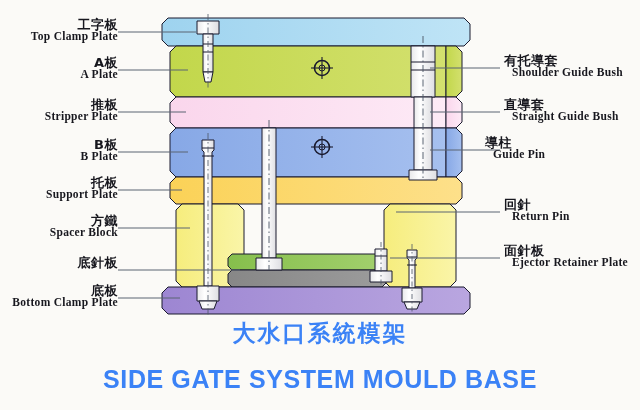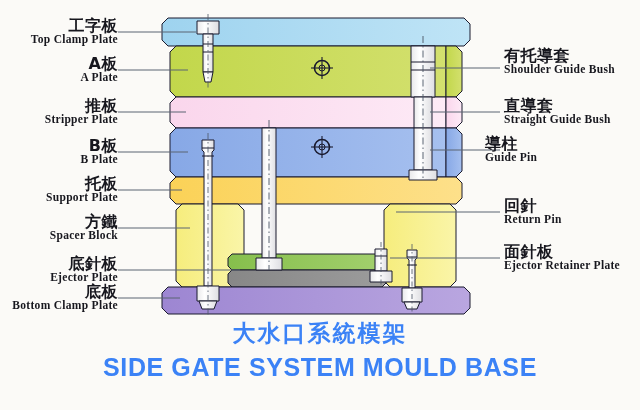--- a/index.html
+++ b/index.html
@@ -7,22 +7,22 @@
     width:640px;height:410px;
     background:#fbfaf7;
     font-family:"Liberation Serif", serif;
     overflow:hidden;
     position:relative;
   }
   #stage{position:absolute;left:0;top:0;width:640px;height:410px;}
   svg#diagram{position:absolute;left:0;top:0;width:640px;height:410px;}
 
   .lbl{position:absolute;color:#17171e;line-height:1.02;white-space:nowrap;}
-  .lbl .cn{font-family:"DejaVu Sans", sans-serif;font-weight:700;font-size:16px;letter-spacing:.5px;}
-  .lbl .en{font-family:"Liberation Serif", serif;font-weight:700;font-size:11.5px;letter-spacing:.3px;}
+  .lbl .cn{font-family:"DejaVu Sans", sans-serif;font-weight:700;font-size:13px;letter-spacing:.5px;}
+  .lbl .en{font-family:"Liberation Serif", serif;font-weight:700;font-size:11.5px;letter-spacing:.3px;padding-left:8px;}
   .lbl.right{text-align:left;}
   .lbl.left{text-align:right;}
 
   #title{position:absolute;left:0;right:0;text-align:center;color:#3b82f6;}
   #title .t-cn{font-family:"DejaVu Sans", sans-serif;font-weight:700;font-size:23px;letter-spacing:2px;}
   #title .t-en{font-family:"Liberation Sans", sans-serif;font-weight:700;font-size:25px;letter-spacing:.6px;}
 </style>
 </head>
 <body>
 
@@ -224,28 +224,27 @@
   <div class="lbl left" style="left:0;width:118px;top:176px;">
     <div class="cn">托板</div>
     <div class="en">Support Plate</div>
   </div>
   <div class="lbl left" style="left:0;width:118px;top:214px;">
     <div class="cn">方鐵</div>
     <div class="en">Spacer Block</div>
   </div>
   <div class="lbl left" style="left:0;width:118px;top:256px;">
     <div class="cn">底針板</div>
-    <div class="en">Ejector Plate</div>
   </div>
   <div class="lbl left" style="left:0;width:118px;top:284px;">
     <div class="cn">底板</div>
     <div class="en">Bottom Clamp Plate</div>
   </div>
 
-  <div class="lbl right" style="left:504px;top:48px;">
+  <div class="lbl right" style="left:504px;top:54px;">
     <div class="cn">有托導套</div>
     <div class="en">Shoulder Guide Bush</div>
   </div>
   <div class="lbl right" style="left:504px;top:98px;">
     <div class="cn">直導套</div>
     <div class="en">Straight Guide Bush</div>
   </div>
   <div class="lbl right" style="left:485px;top:136px;">
     <div class="cn">導柱</div>
     <div class="en">Guide Pin</div>
@@ -254,16 +253,16 @@
     <div class="cn">面針板</div>
     <div class="en">Ejector Retainer Plate</div>
   </div>
   <div class="lbl right" style="left:504px;top:198px;">
     <div class="cn">回針</div>
     <div class="en">Return Pin</div>
   </div>
 
   <div id="title" style="top:318px;">
     <div class="t-cn">大水口系統模架</div>
-    <div class="t-en" style="margin-top:4px;">SIDE GATE SYSTEM MOULD BASE</div>
+    <div class="t-en" style="margin-top:16px;">SIDE GATE SYSTEM MOULD BASE</div>
   </div>
 
 </div>
 
 </body></html>

